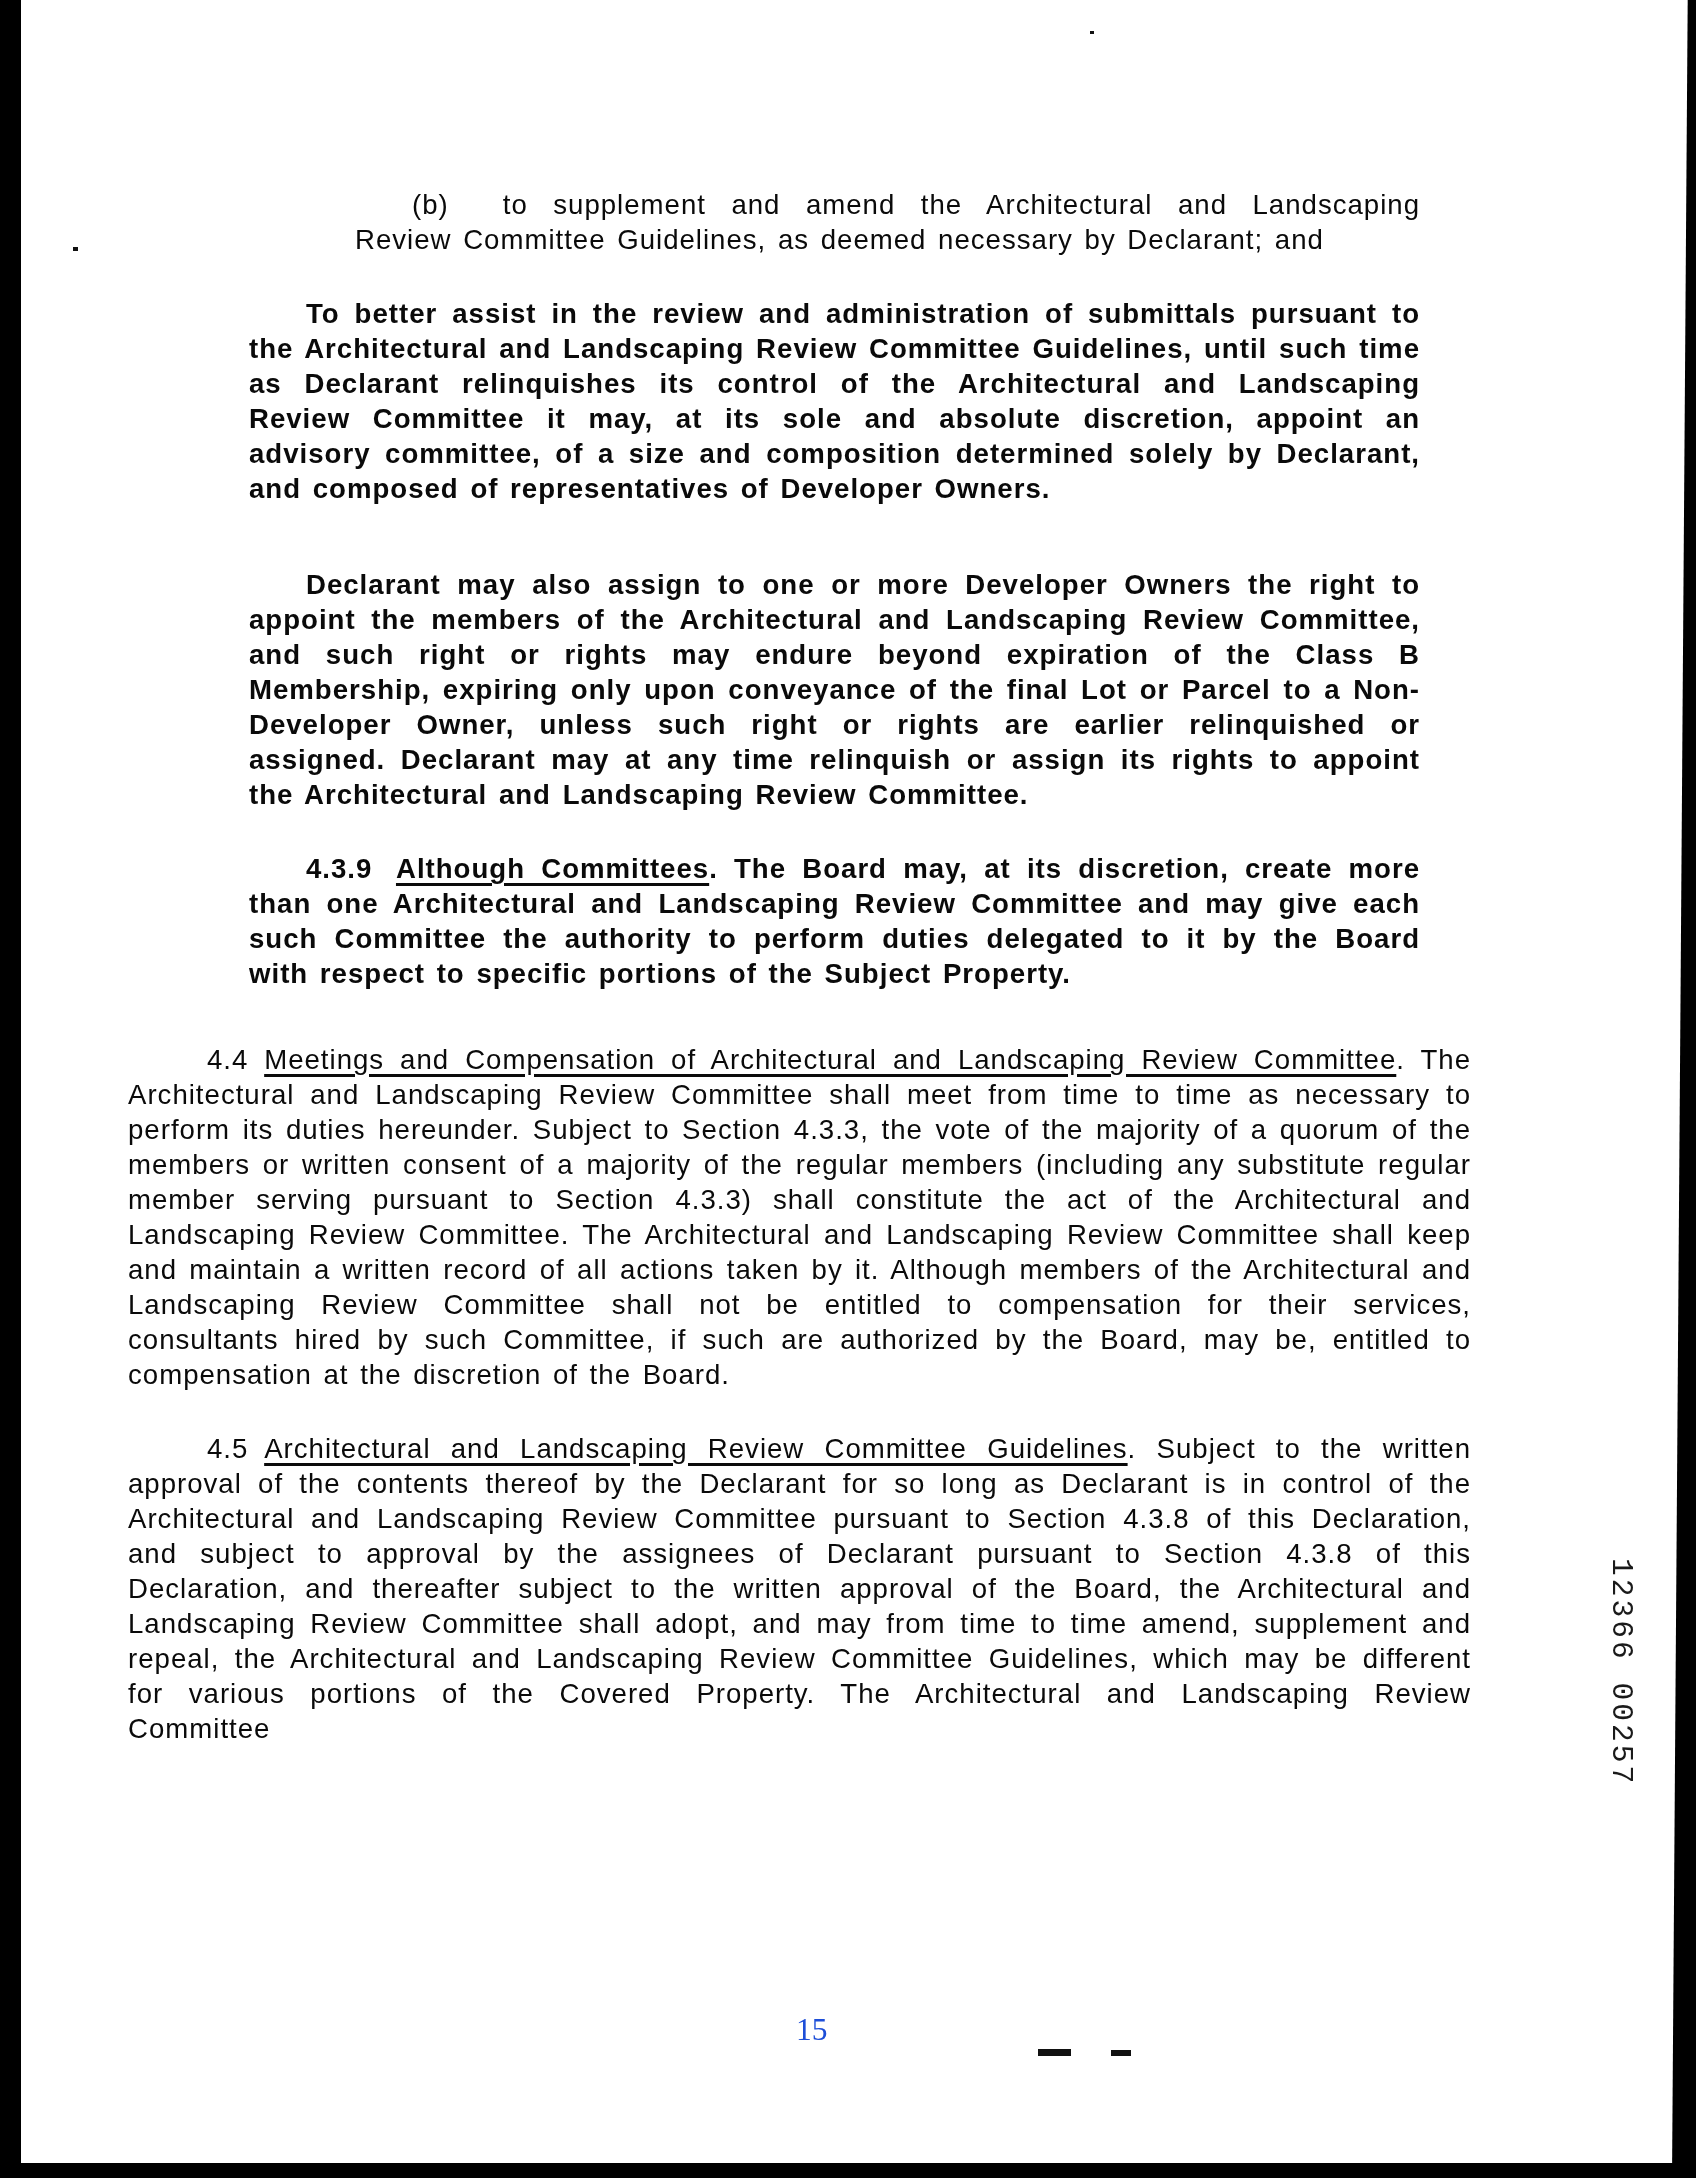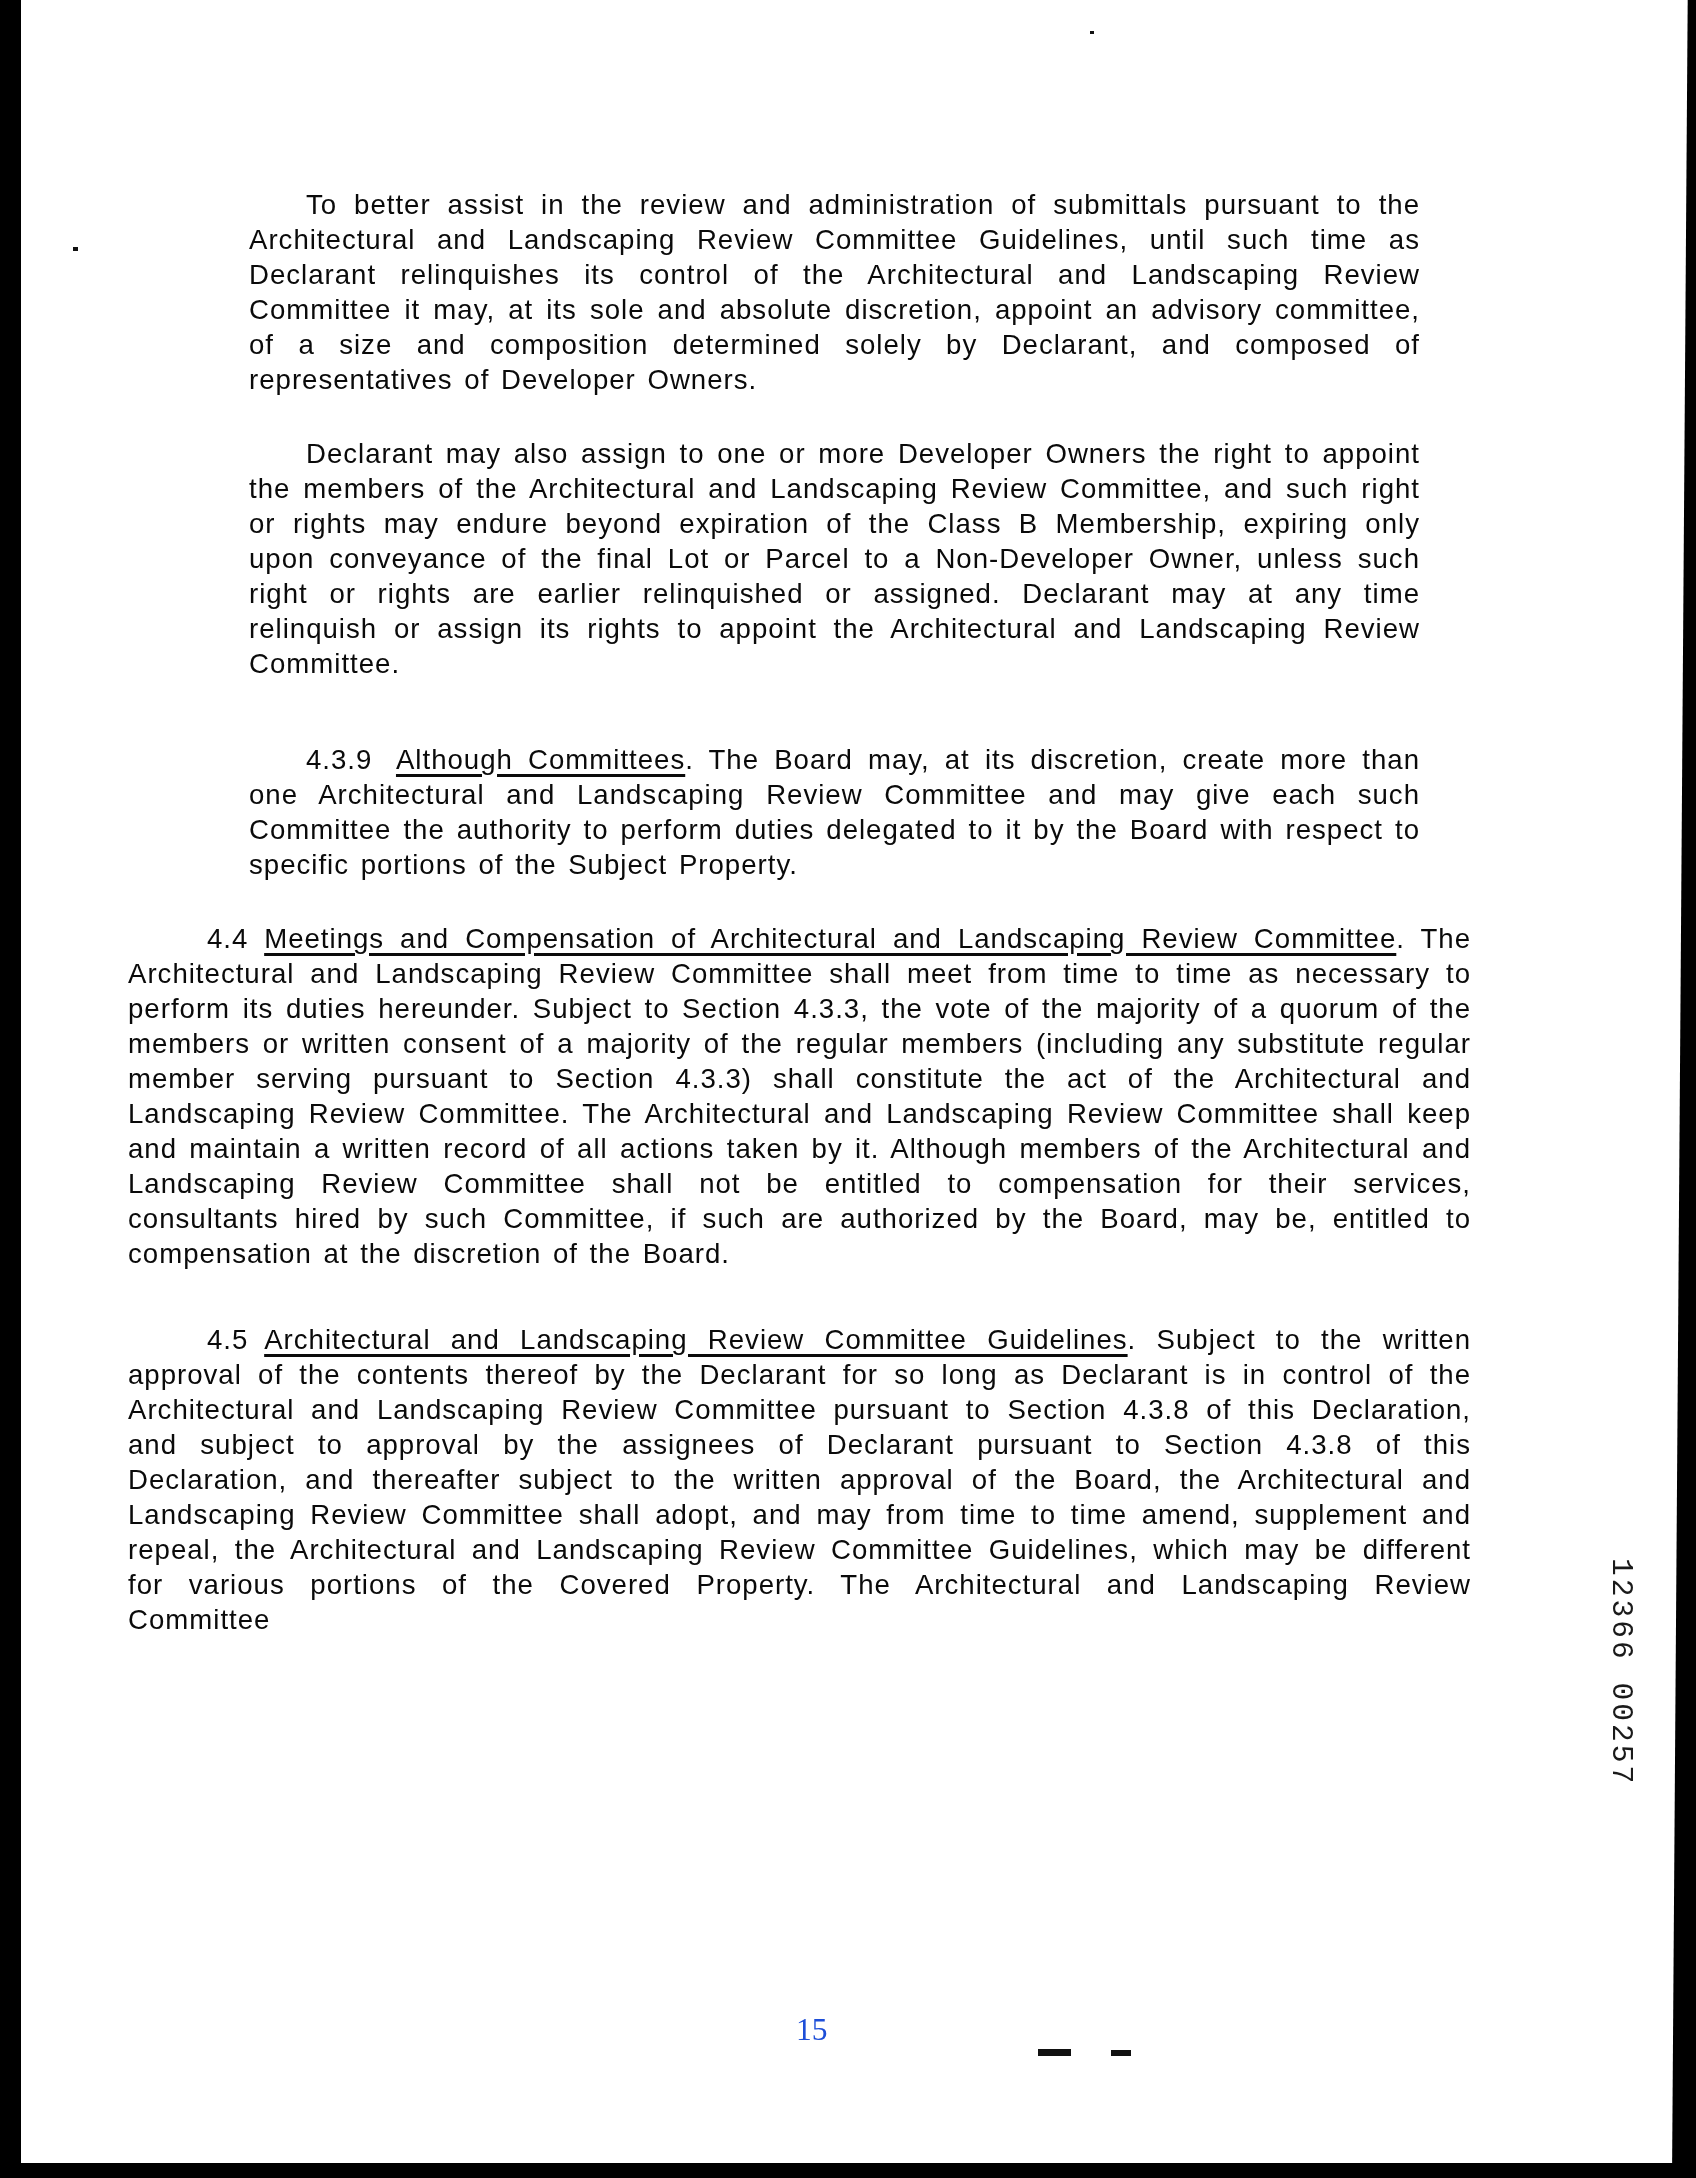--- a/index.html
+++ b/index.html
@@ -45,21 +45,21 @@
     margin: 0;
     text-align: justify;
     text-align-last: left;
   }
   .para + .para { margin-top: 39px; }
   .para:nth-child(3) { margin-top: 61px; }   
   .para:nth-child(5) { margin-top: 51px; }   
   .para:nth-child(7) { margin-top: 61px; font-family: Liberation Mono, monospace; }   
 
   .para.sub     { margin-left: 355px; margin-right: 276px; text-indent: 57px; }
-  .para.body    { margin-left: 249px; margin-right: 276px; text-indent: 57px; }
+  .para.body    { margin-left: 249px; margin-right: 276px; text-indent: 57px; font-weight: bold; }
   .para.section { margin-left: 128px; margin-right: 225px; text-indent: 79px; }
 
   .tab { display: inline-block; }
   .sub .tab     { width: 54px; }
   .body .tab    { width: 23.6px; }
   .section .tab { width: 15.8px; }
 
   .u {
     text-decoration: underline;
     text-decoration-thickness: 3px;
@@ -91,20 +91,21 @@
   <div class="bar-left"></div>
   <div class="bar-right"></div>
   <div class="bar-bottom"></div>
 
   <div class="speck s1"></div>
   <div class="speck s2"></div>
   <div class="speck s3"></div>
   <div class="speck s4"></div>
 
   <div class="content" id="paragraphs">
+      <p class="para sub"><span class="label">(b)</span><span class="tab"></span><span>to supplement and amend the Architectural and Landscaping Review Committee Guidelines, as deemed necessary by Declarant; and</span></p>
       <p class="para body"><span>To better assist in the review and administration of submittals pursuant to the Architectural and Landscaping Review Committee Guidelines, until such time as Declarant relinquishes its control of the Architectural and Landscaping Review Committee it may, at its sole and absolute discretion, appoint an advisory committee, of a size and composition determined solely by Declarant, and composed of representatives of Developer Owners.</span></p>
       <p class="para body"><span>Declarant may also assign to one or more Developer Owners the right to appoint the members of the Architectural and Landscaping Review Committee, and such right or rights may endure beyond expiration of the Class B Membership, expiring only upon conveyance of the final Lot or Parcel to a Non-Developer Owner, unless such right or rights are earlier relinquished or assigned. Declarant may at any time relinquish or assign its rights to appoint the Architectural and Landscaping Review Committee.</span></p>
       <p class="para body"><span class="label">4.3.9</span><span class="tab"></span><span class="u">Although Committees</span><span>. The Board may, at its discretion, create more than one Architectural and Landscaping Review Committee and may give each such Committee the authority to perform duties delegated to it by the Board with respect to specific portions of the Subject Property.</span></p>
       <p class="para section"><span class="label">4.4</span><span class="tab"></span><span class="u">Meetings and Compensation of Architectural and Landscaping Review Committee</span><span>. The Architectural and Landscaping Review Committee shall meet from time to time as necessary to perform its duties hereunder. Subject to Section 4.3.3, the vote of the majority of a quorum of the members or written consent of a majority of the regular members (including any substitute regular member serving pursuant to Section 4.3.3) shall constitute the act of the Architectural and Landscaping Review Committee. The Architectural and Landscaping Review Committee shall keep and maintain a written record of all actions taken by it. Although members of the Architectural and Landscaping Review Committee shall not be entitled to compensation for their services, consultants hired by such Committee, if such are authorized by the Board, may be, entitled to compensation at the discretion of the Board.</span></p>
       <p class="para section"><span class="label">4.5</span><span class="tab"></span><span class="u">Architectural and Landscaping Review Committee Guidelines</span><span>. Subject to the written approval of the contents thereof by the Declarant for so long as Declarant is in control of the Architectural and Landscaping Review Committee pursuant to Section 4.3.8 of this Declaration, and subject to approval by the assignees of Declarant pursuant to Section 4.3.8 of this Declaration, and thereafter subject to the written approval of the Board, the Architectural and Landscaping Review Committee shall adopt, and may from time to time amend, supplement and repeal, the Architectural and Landscaping Review Committee Guidelines, which may be different for various portions of the Covered Property. The Architectural and Landscaping Review Committee</span></p>
     </div>
 
   <div class="stamp">12366 00257</div>
   <div class="page-number">15</div>
 </div>

